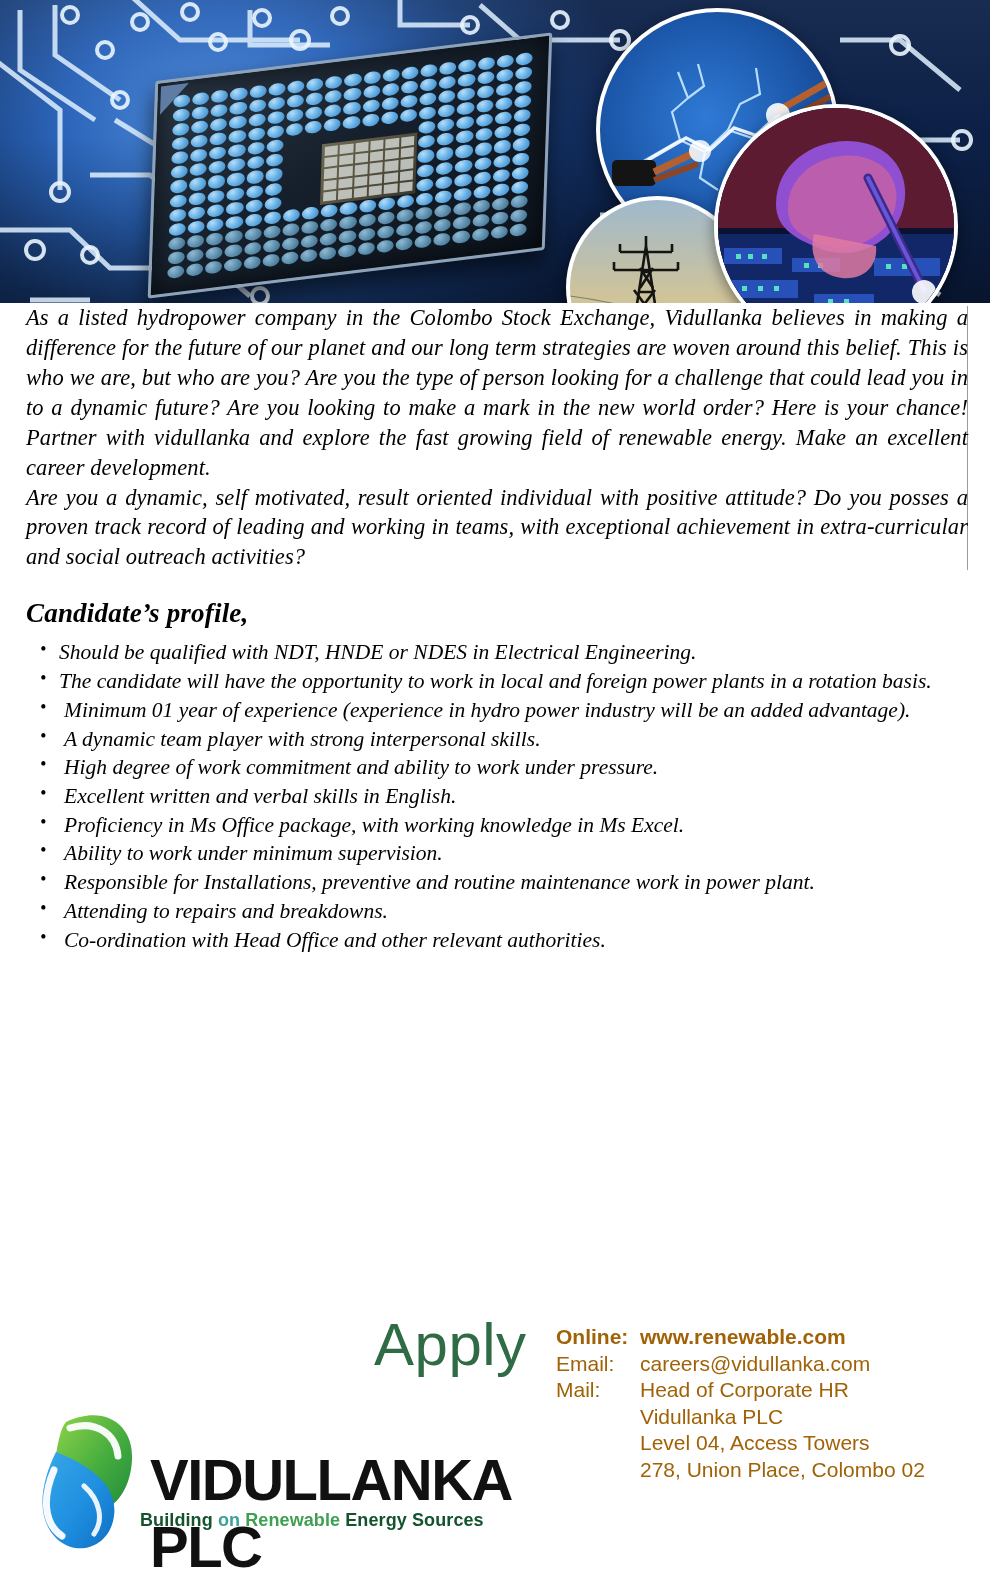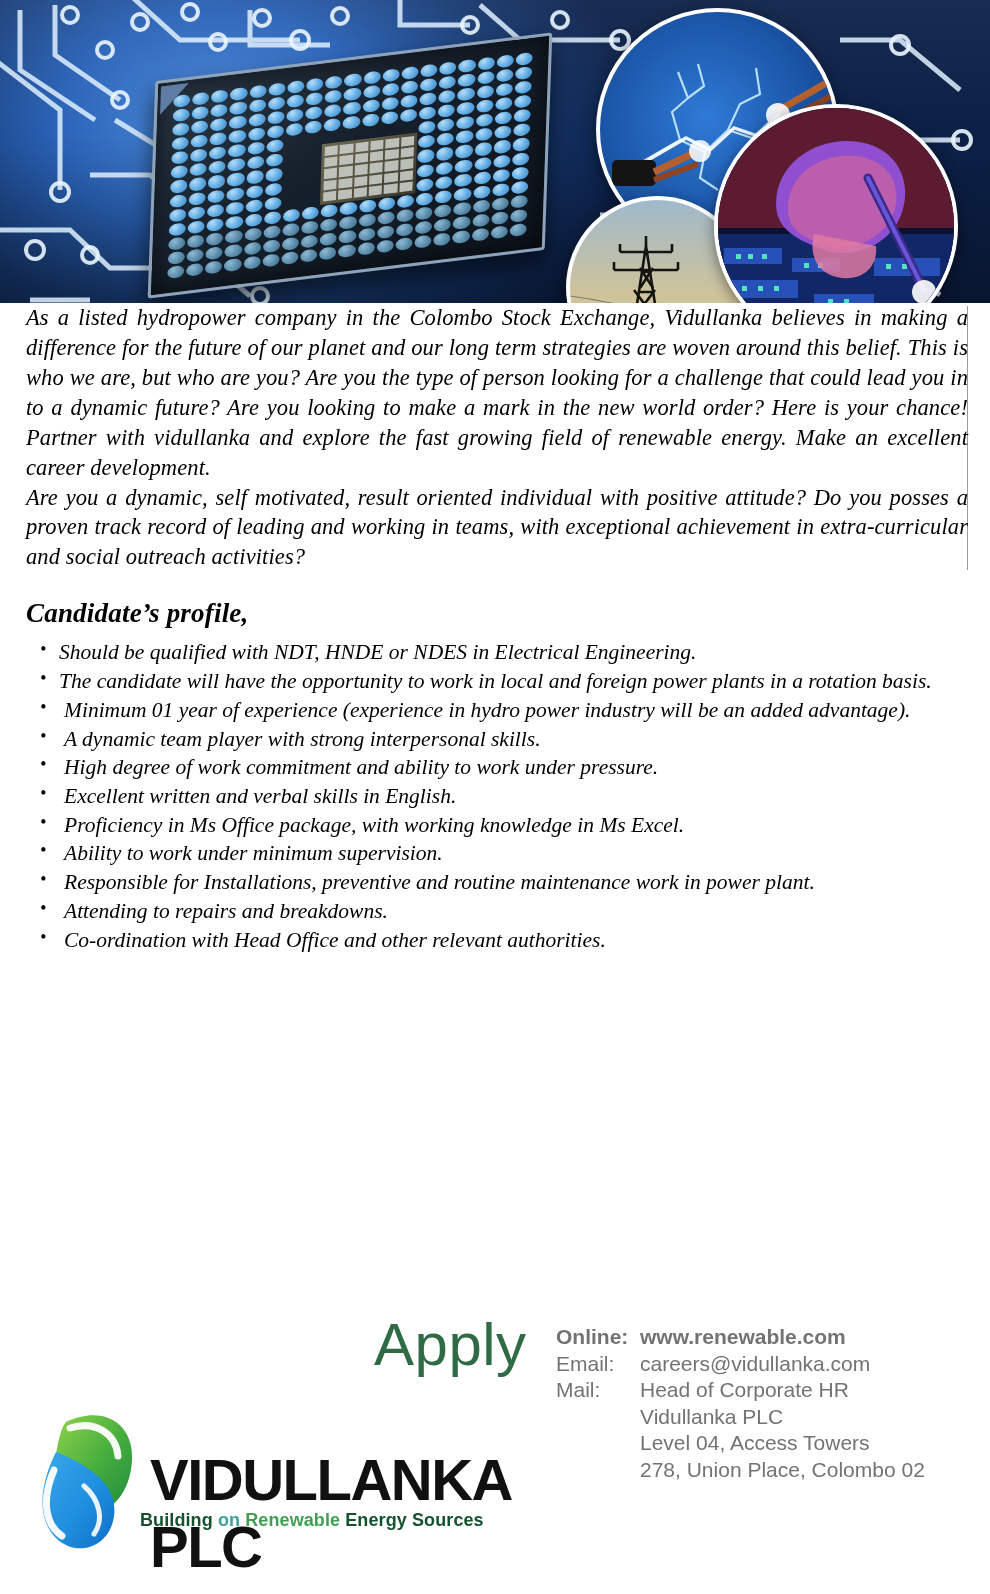--- a/index.html
+++ b/index.html
@@ -175,21 +175,21 @@
     font-weight: 300;
     color: #2f6b45;
     letter-spacing: .5px;
   }
   .contact{
     position:absolute;
     left: 556px; top: 1324px;
     font-family: "Liberation Sans", "DejaVu Sans", sans-serif;
     font-size: 21px;
     line-height: 26.5px;
-    color: #737373;
+    color: #a16207;
   }
   .contact .row{ display:flex; }
   .contact .lbl{ width: 84px; flex:none; }
   .contact .bold{ font-weight: bold; }
 
   
   .logo{
     position:absolute;
     left: 30px; top: 1392px;
     width: 560px; height: 172px;

